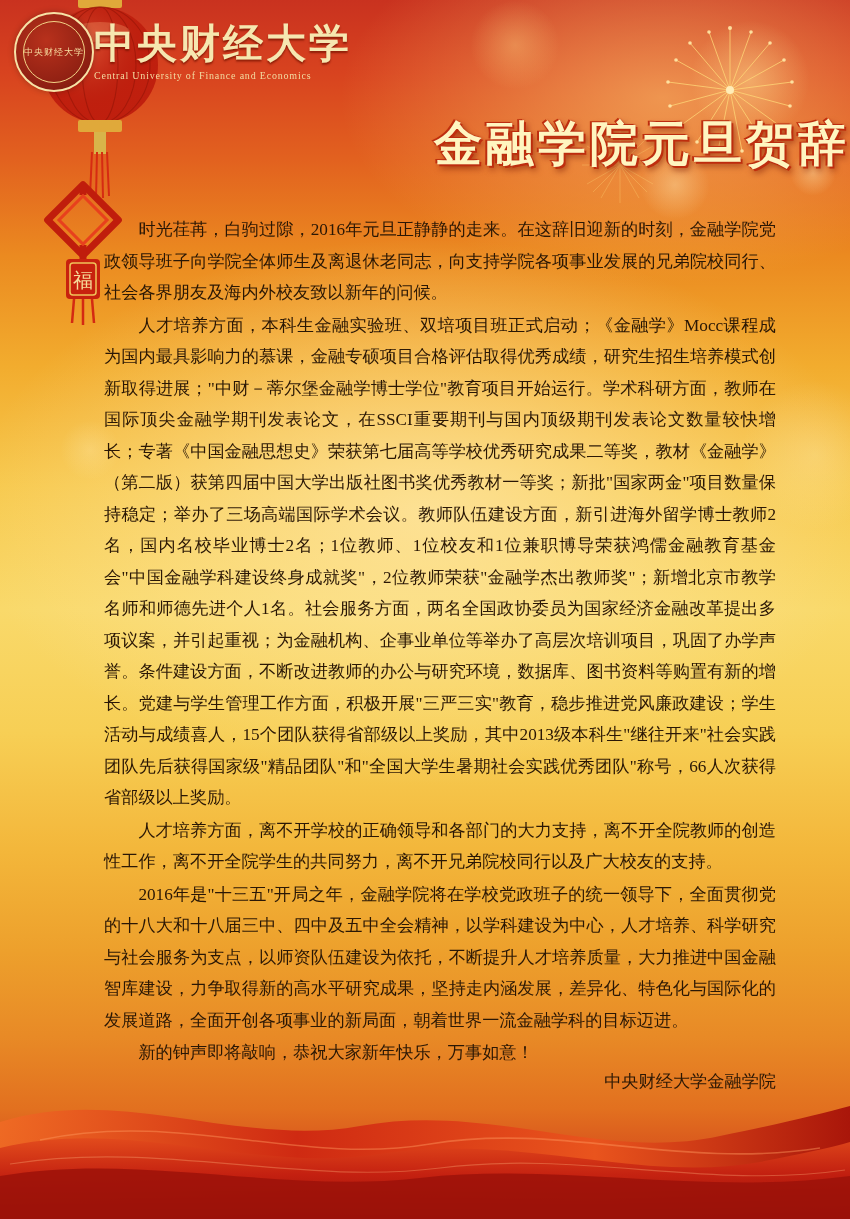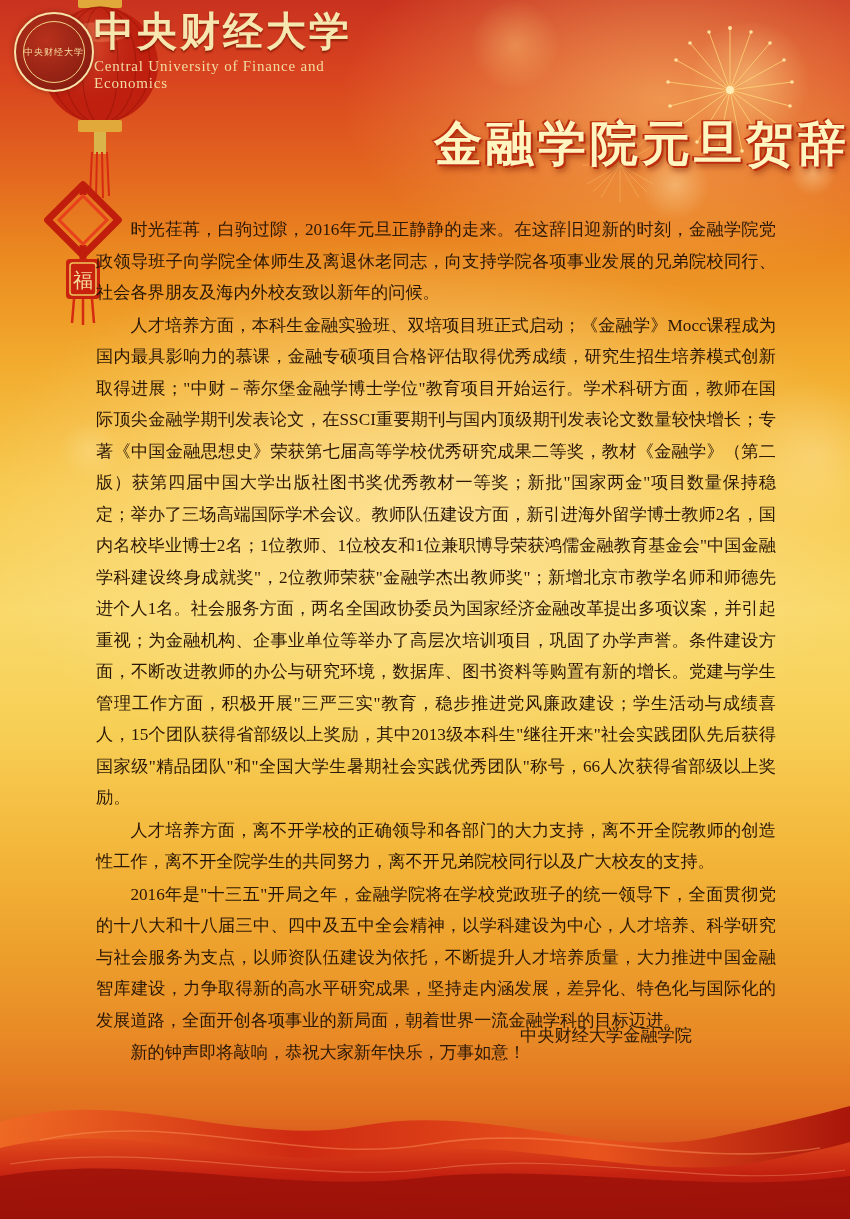--- a/index.html
+++ b/index.html
@@ -69,21 +69,21 @@
     text-align:center;color:#f7dfa2;font-size:9px;line-height:11px;letter-spacing:1px;
     font-family:"Liberation Serif",serif;
   }
   .logo-cn{
     font-size:40px;font-weight:bold;color:#f6e7b0;letter-spacing:3px;
     text-shadow:0 2px 2px rgba(120,20,0,.75);
     font-family:"Liberation Serif","DejaVu Serif",serif;
     line-height:1;
   }
   .logo-en{
-    font-size:15px;color:#f3dca2;letter-spacing:.8px;margin-top:6px;
+    font-size:10px;color:#f3dca2;letter-spacing:.8px;margin-top:6px;
     font-family:"Liberation Serif",serif;
   }
 
   .title{
     position:absolute;left:0;right:0;top:112px;text-align:right;
     font-size:48px;font-weight:bold;letter-spacing:4px;
     color:#fff5c0;
     font-family:"Liberation Serif","DejaVu Serif",serif;
     text-shadow:
       0 0 2px #b3240d,
@@ -95,24 +95,24 @@
 
   .body-text{
     position:absolute;left:96px;top:214px;width:680px;
     color:#2a1705;
     font-size:17.2px;
     line-height:31.5px;
     text-align:justify;
     text-justify:inter-ideograph;
     font-family:"Liberation Serif","DejaVu Serif",serif;
   }
-  .body-text p{margin:0 0 1px 0;text-indent:2em;}
+  .body-text p{margin:0 0 1px 8px;text-indent:2em;}
 
   .sign{
-    position:absolute;right:74px;top:1020px;width:340px;text-align:center;
+    position:absolute;right:74px;top:1066px;width:340px;text-align:right;
     color:#2a1705;font-size:17.2px;line-height:31.5px;
     font-family:"Liberation Serif","DejaVu Serif",serif;
   }
 
   
   .silk{position:absolute;left:0;right:0;bottom:0;height:175px;pointer-events:none;}
 </style>
 </head>
 <body>
 

